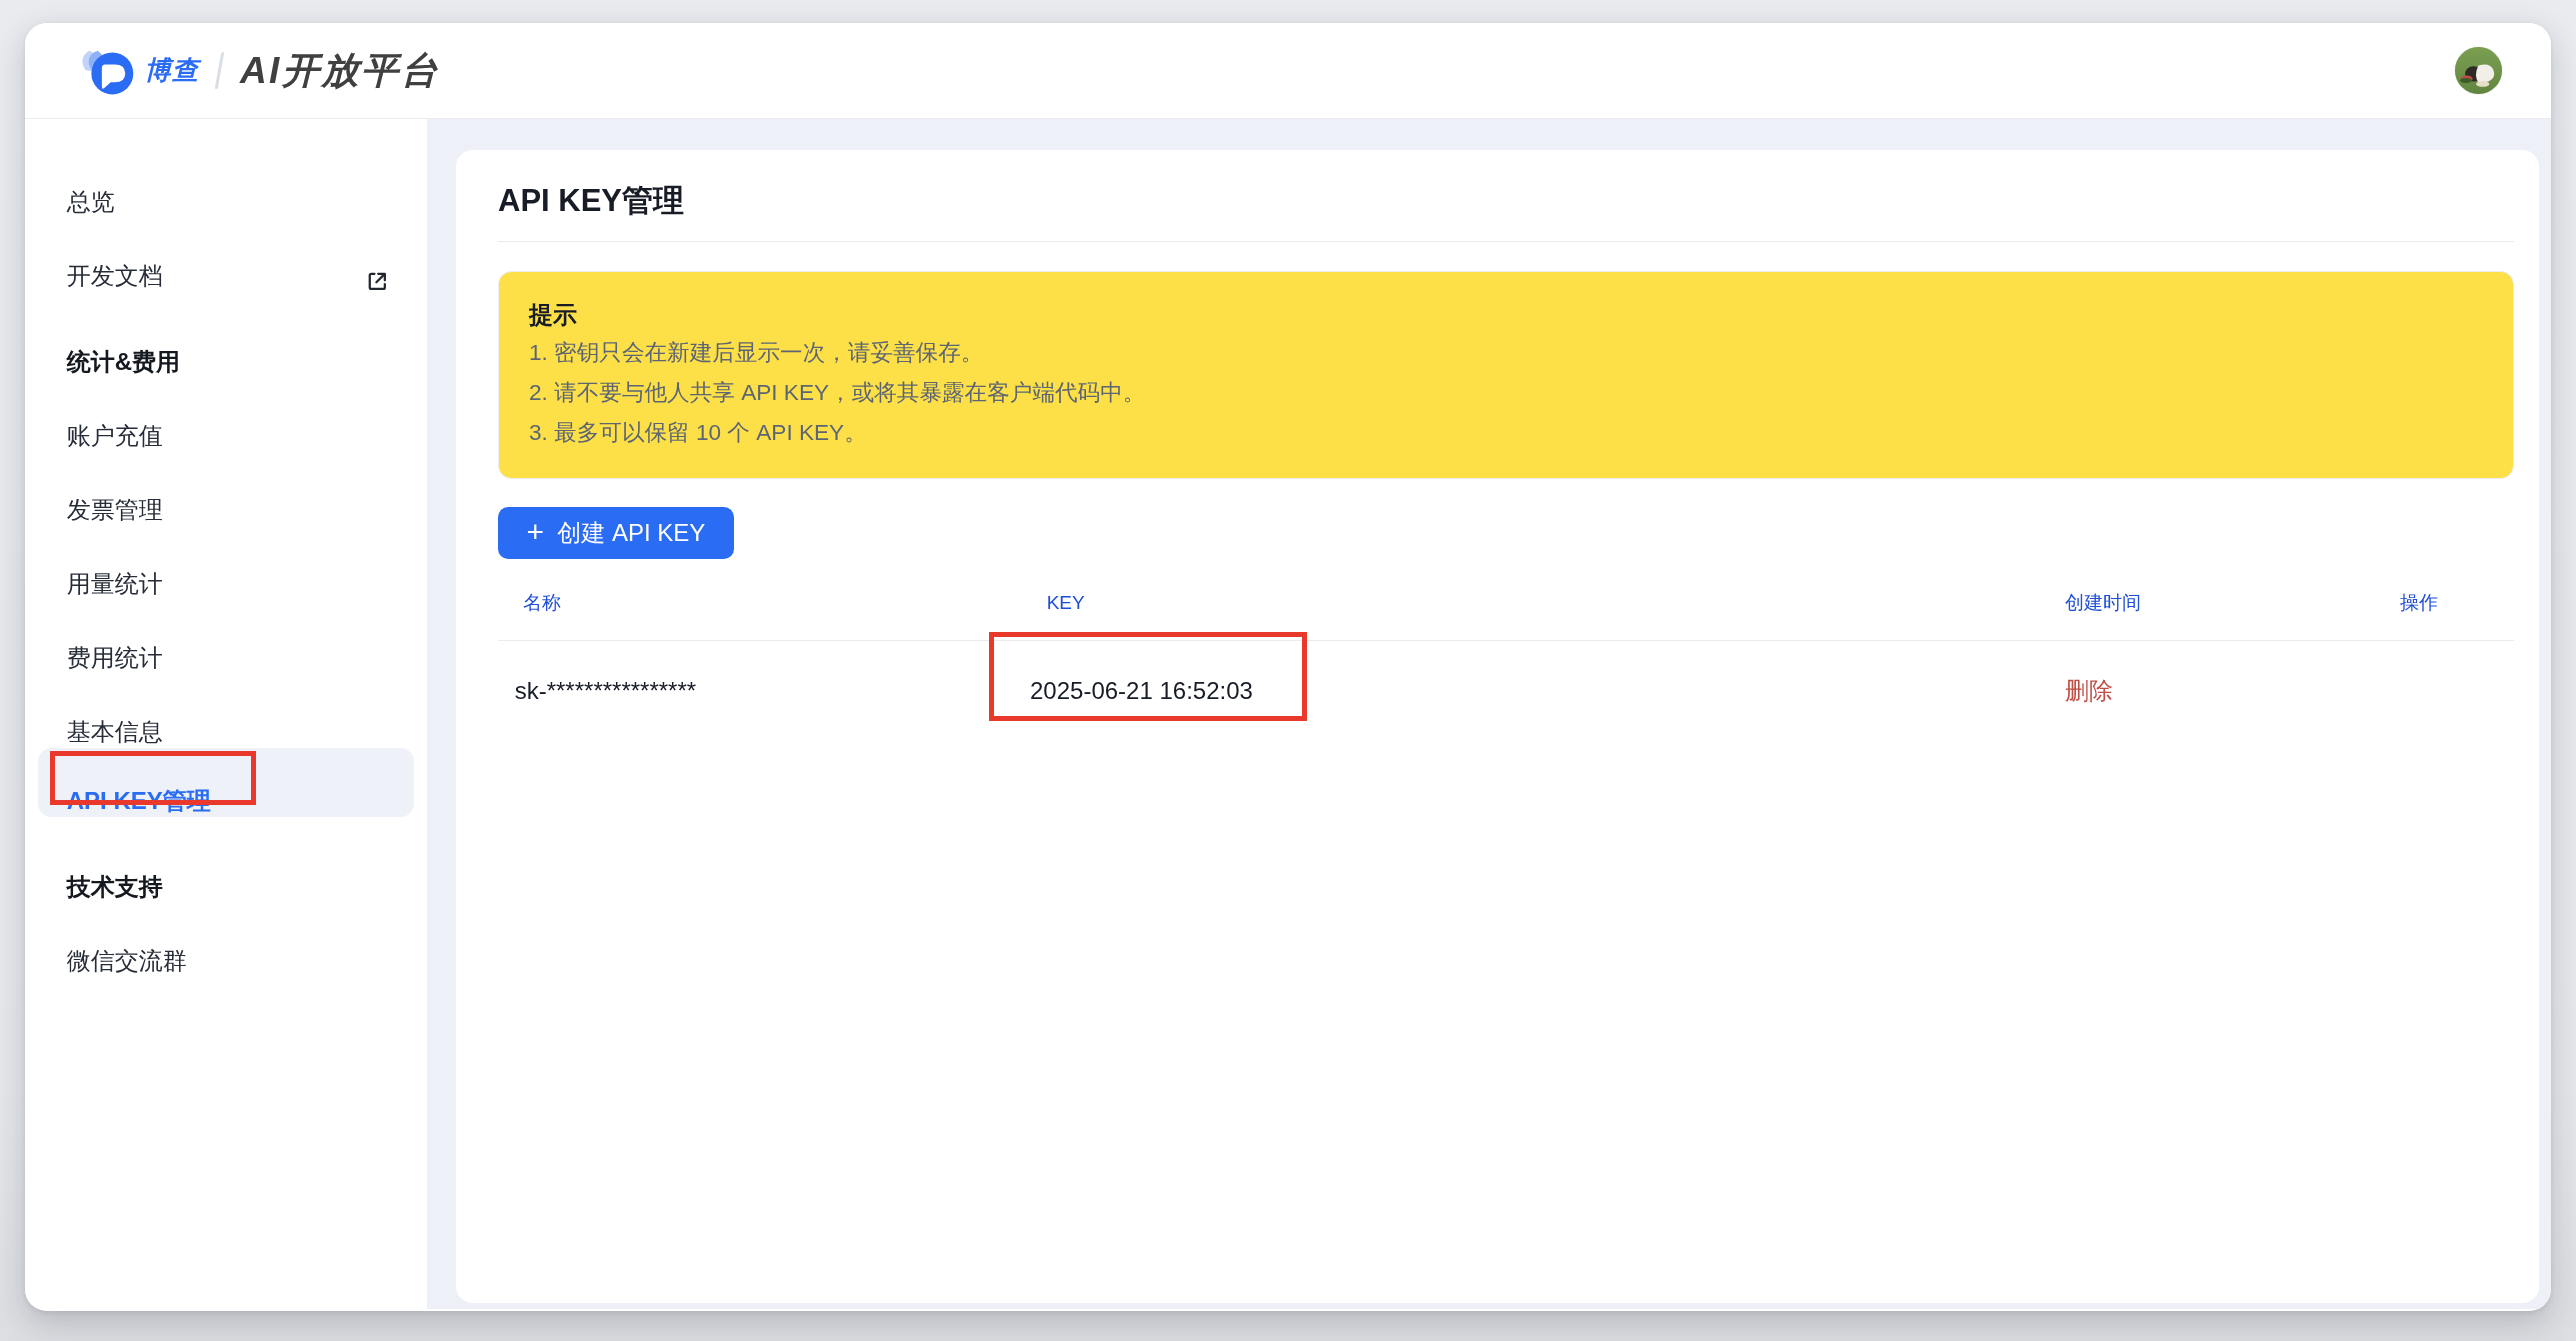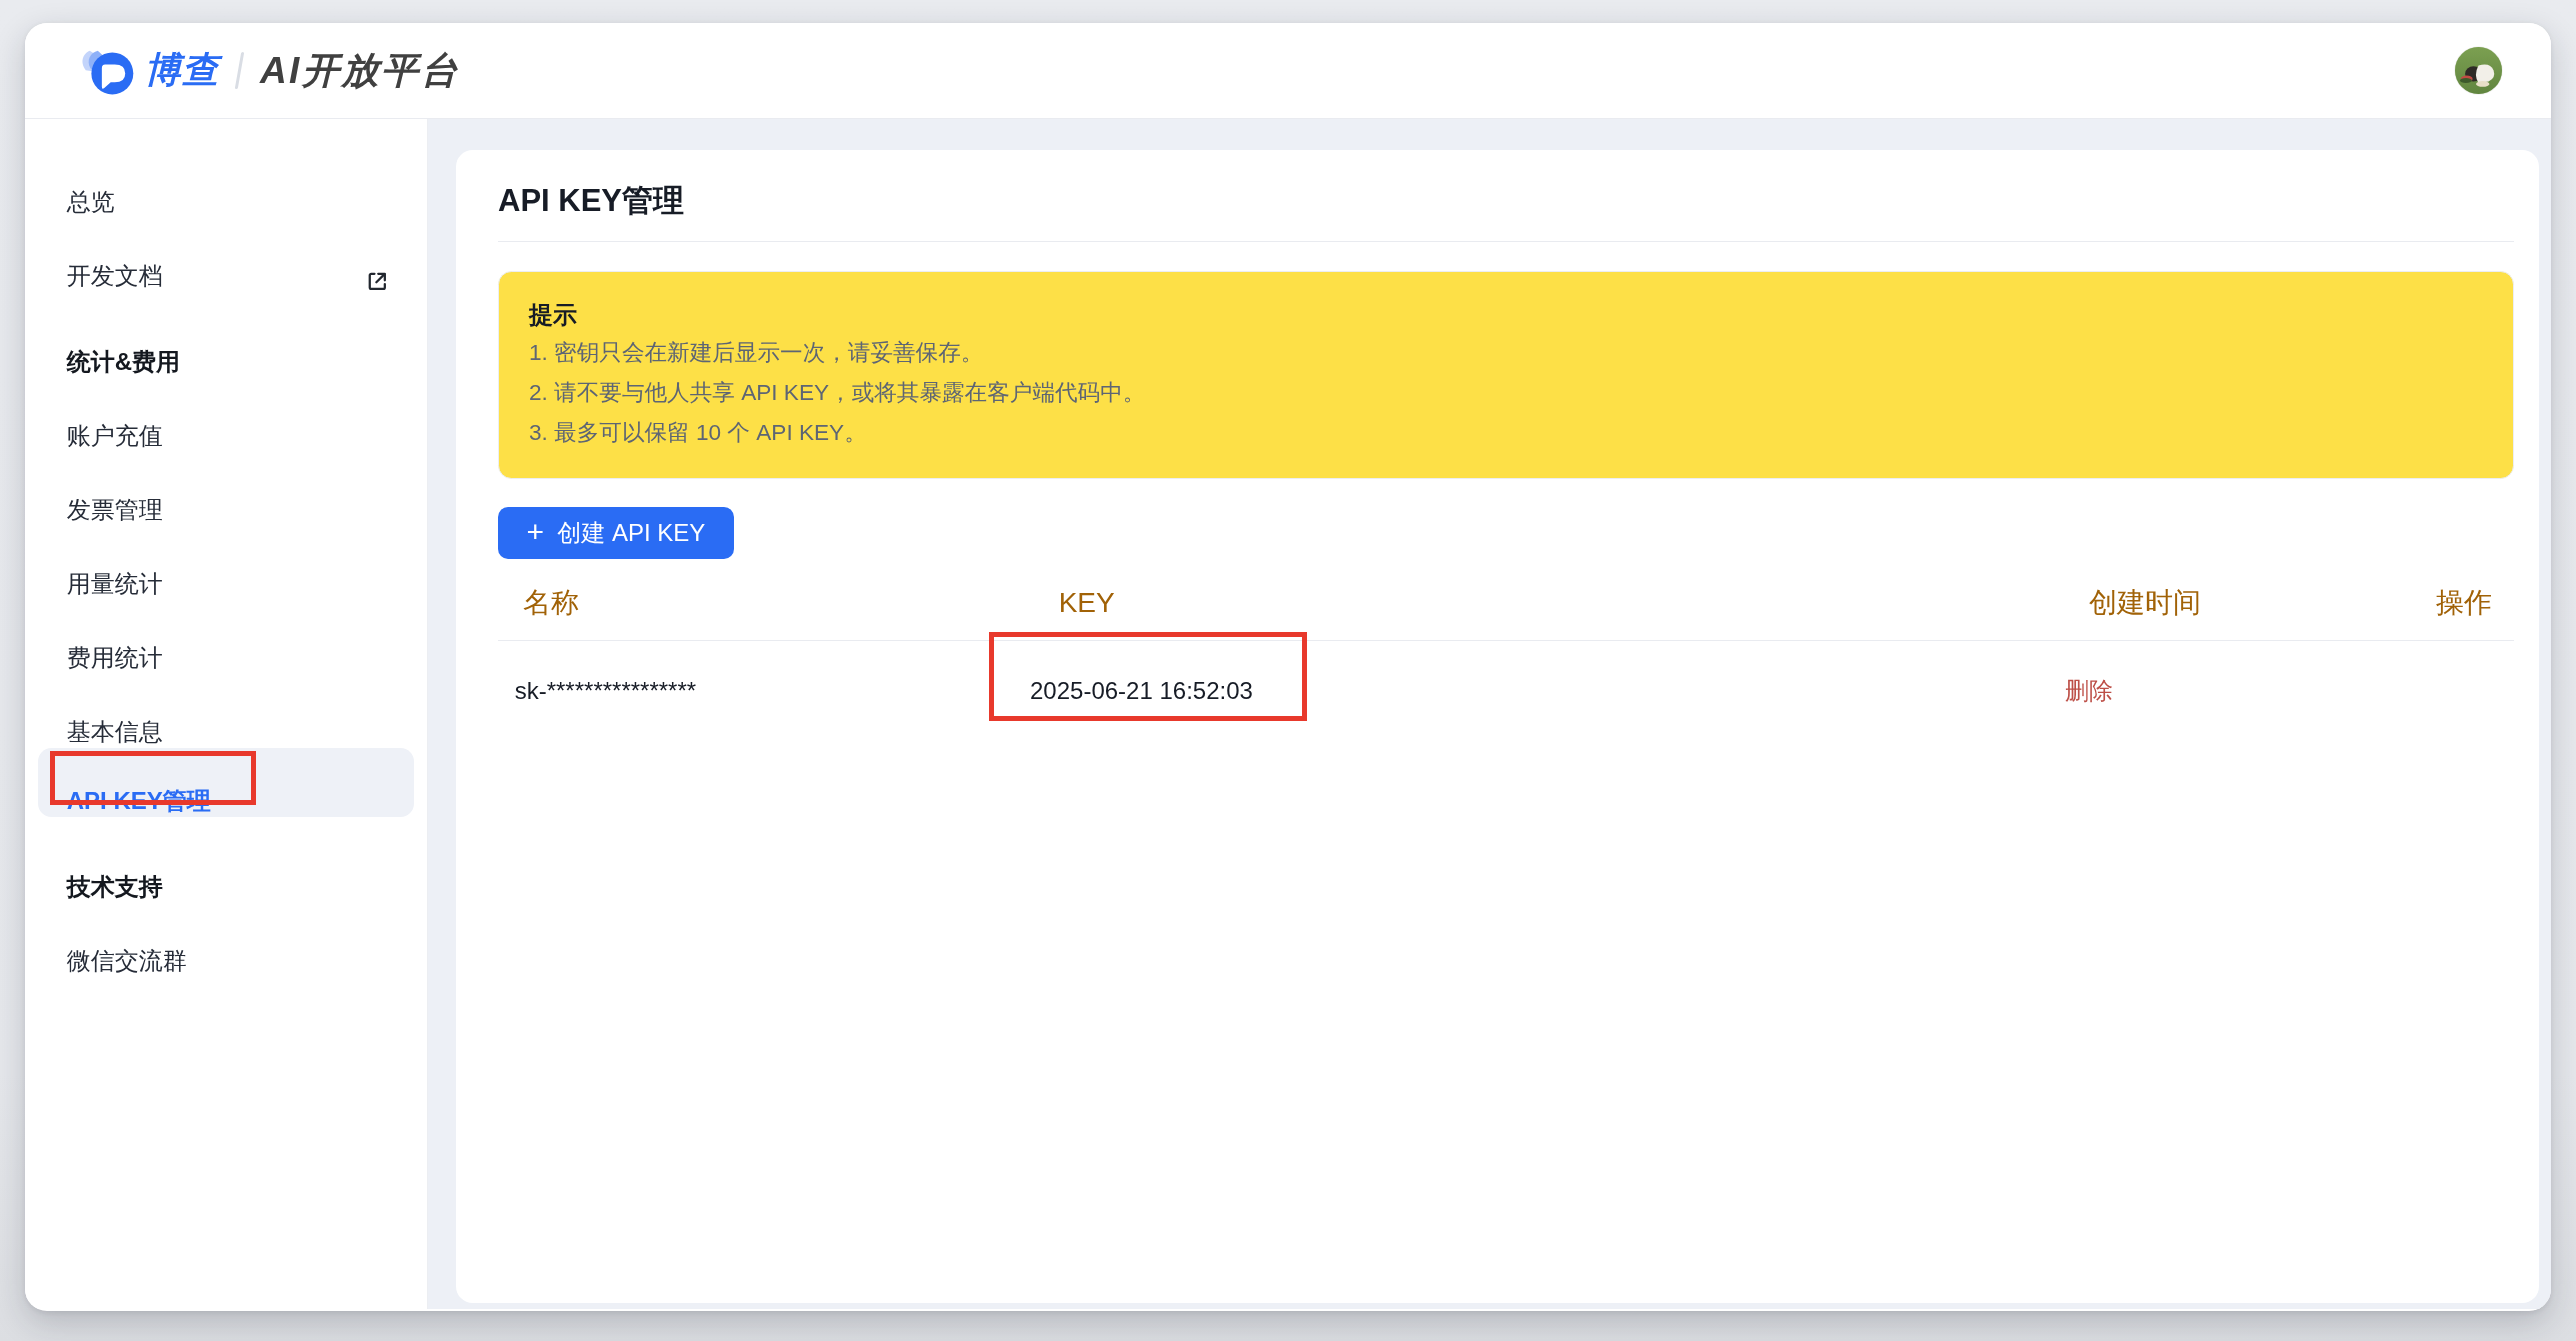--- a/index.html
+++ b/index.html
@@ -16,21 +16,21 @@
     box-shadow:0 11.7px 33px rgba(25,30,44,.20), 0 1.7px 5px rgba(25,30,44,.08);
     overflow:hidden;
   }
   
   .topbar {
     height:96px; display:flex; align-items:center; justify-content:space-between;
     padding:0 49px 0 54px; border-bottom:1.7px solid #e9ebf0; background:#fff;
   }
   .brand { display:flex; align-items:center; cursor:pointer; }
   .brand-cn {
-    font-size:36px; font-weight:bold; font-style:italic; color:#2a6cf4;
+    font-size:26px; font-weight:bold; font-style:italic; color:#2a6cf4;
     letter-spacing:1.7px; margin-left:8.4px;
   }
   .brand-sep { width:3.3px; height:37px; background:#d9dde4; margin:0 18.4px; transform:skewX(-10deg); border-radius:1.7px; }
   .brand-platform {
     font-size:37px; font-weight:bold; font-style:italic; color:#404040; letter-spacing:2.5px;
   }
   .avatar {
     width:47px; height:47px; border-radius:50%; overflow:hidden; cursor:pointer;
     box-shadow:0 0 0 0.8px rgba(0,0,0,.06);
   }
@@ -62,21 +62,21 @@
   .tips-title { font-size:24px; line-height:37px; font-weight:bold; color:#171c26; }
   .tips-line { font-size:22.6px; line-height:40px; color:#5d6574; }
   .create-btn {
     margin-top:28.4px; height:52px; padding:0 28.4px; border:none; border-radius:10px;
     background:#2a6cf4; color:#fff; font-size:24px; font-family:inherit;
     display:inline-flex; align-items:center; gap:13.4px; cursor:pointer;
   }
   .create-btn .plus { font-size:30px; font-weight:normal; line-height:1; margin-top:-2.5px; }
   .table { margin-top:6.7px; }
   .thead, .trow { display:grid; grid-template-columns:532px 1035px 335px 1fr; align-items:center; }
-  .thead { height:75px; color:#a16207; font-size:28px; border-bottom:1.7px solid #e9ebf0;gap:12px; }
+  .thead { height:75px; color:#1d4ed8; font-size:19px; border-bottom:1.7px solid #e9ebf0; }
   .trow { height:100px; font-size:24px; color:#171c26; position:relative; }
   .cell-first { padding-left:25px; }
   .cell-key { padding-left:16.7px; }
   .redacted {
     display:inline-block; width:263px; height:28.4px; margin-left:1.7px; vertical-align:middle;
     background:linear-gradient(90deg,#dcdee2,#d2d4da 40%,#dcdee2 75%,#e4e6ea);
     border-radius:14.2px; filter:blur(4.2px); opacity:.85;
   }
   .delete-link { color:#bd4f47; cursor:pointer; text-decoration:none; }
   .anno-key { left:491px; top:-8.4px; width:318px; height:89px; background:transparent; }

